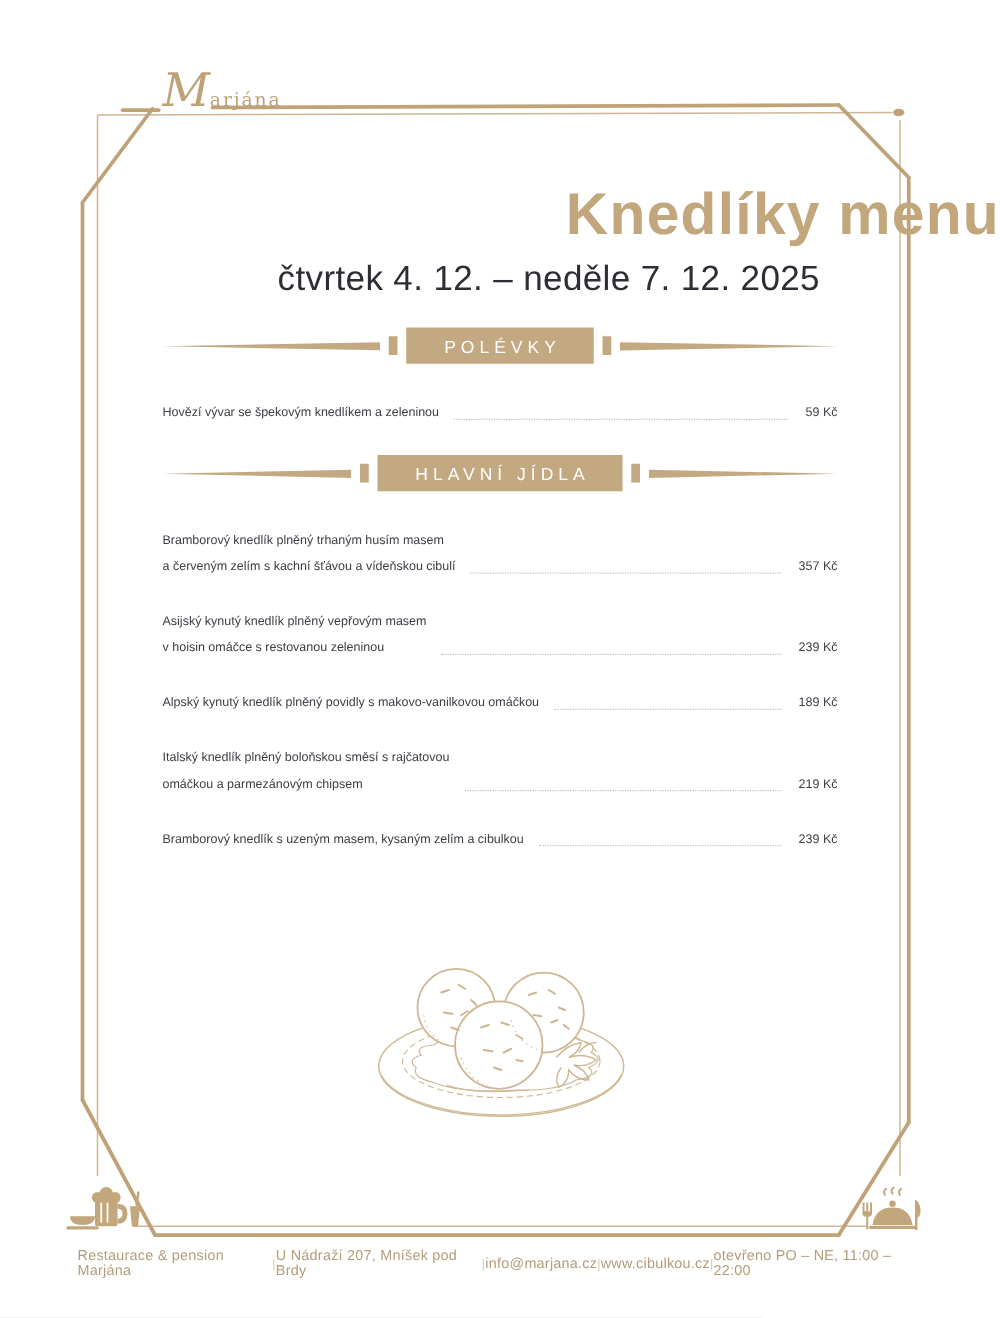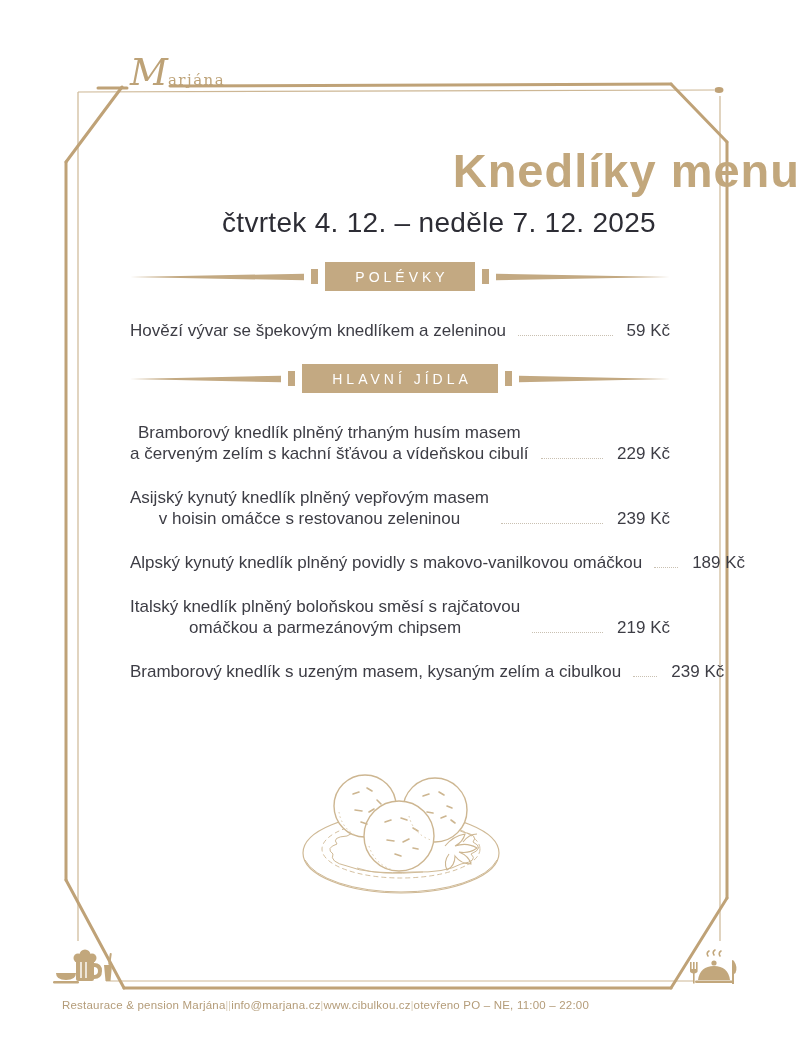--- a/index.html
+++ b/index.html
@@ -37,38 +37,38 @@
     position:absolute;top:207px;left:0;width:100%;z-index:2;
     text-align:center;
     font-size:28px;font-weight:400;letter-spacing:0.3px;
     color:#2d2d35;
     padding-left:39px;
   }
   
   .menu{
     position:absolute;left:130px;top:262px;width:540px;z-index:2;
   }
-  .section + .section{text-align:center;}
+  .section + .section{}
   .section-bar{
     display:flex;align-items:center;gap:7px;
     margin-bottom:29px;
   }
   .section-bar .taper{flex:1;height:8px;display:block;}
   .section-bar .sq{width:7px;height:15px;background:#c3a982;}
   .section-label{
     background:#c3a982;color:#ffffff;
     font-size:14px;font-weight:400;
     letter-spacing:4px;text-transform:uppercase;
     padding:7px 26px 6px 30px;
     white-space:nowrap;
   }
   .menu-item{
     display:flex;align-items:flex-end;
     margin-bottom:23px;
-    font-size:17px;line-height:21px;color:#3d3d45;
+    font-size:10px;line-height:21px;color:#3d3d45;
   }
   .item-name{white-space:nowrap;}
   .leader{
     flex:1;
     border-bottom:1.5px dotted #c9c0b1;
     margin:0 14px 5px 12px;
     min-width:24px;
   }
   .item-price{white-space:nowrap;margin-bottom:0;}
   
@@ -152,21 +152,21 @@
         <span class="section-label">HLAVNÍ JÍDLA</span>
         <span class="sq"></span>
         <svg class="taper" viewBox="0 0 190 8" preserveAspectRatio="none">
             <polygon points="0,0.7 190,4 0,7.3" fill="#c3a982"></polygon>
           </svg>
       </div>
       <div>
     <div class="menu-item">
       <span class="item-name">Bramborový knedlík plněný trhaným husím masem<br>a červeným zelím s kachní šťávou a vídeňskou cibulí</span>
       <span class="leader"></span>
-      <span class="item-price">229 Kč</span>
+      <span class="item-price">357 Kč</span>
     </div>
 
     <div class="menu-item">
       <span class="item-name">Asijský kynutý knedlík plněný vepřovým masem<br>v hoisin omáčce s restovanou zeleninou</span>
       <span class="leader"></span>
       <span class="item-price">239 Kč</span>
     </div>
 
     <div class="menu-item">
       <span class="item-name">Alpský kynutý knedlík plněný povidly s makovo-vanilkovou omáčkou</span>
@@ -261,20 +261,21 @@
     <g stroke="#c2a77c" stroke-width="1.6" fill="none" stroke-linecap="round">
       <path d="M24,8 q-2,-3 1,-5"></path>
       <path d="M30,7 q-2,-3 1,-5"></path>
       <path d="M36,8 q-2,-3 1,-5"></path>
     </g>
   </svg>
 
   <div class="footer">
       <span class="fpart">Restaurace &amp; pension Marjána</span>
       <span class="fsep">|</span>
+      <span class="fpart">U Nádraží 207, Mníšek pod Brdy</span>
       <span class="fsep">|</span>
       <span class="fpart">info@marjana.cz</span>
       <span class="fsep">|</span>
       <span class="fpart">www.cibulkou.cz</span>
       <span class="fsep">|</span>
       <span class="fpart">otevřeno PO – NE, 11:00 – 22:00</span>
     </div>
 
 </div>
 

